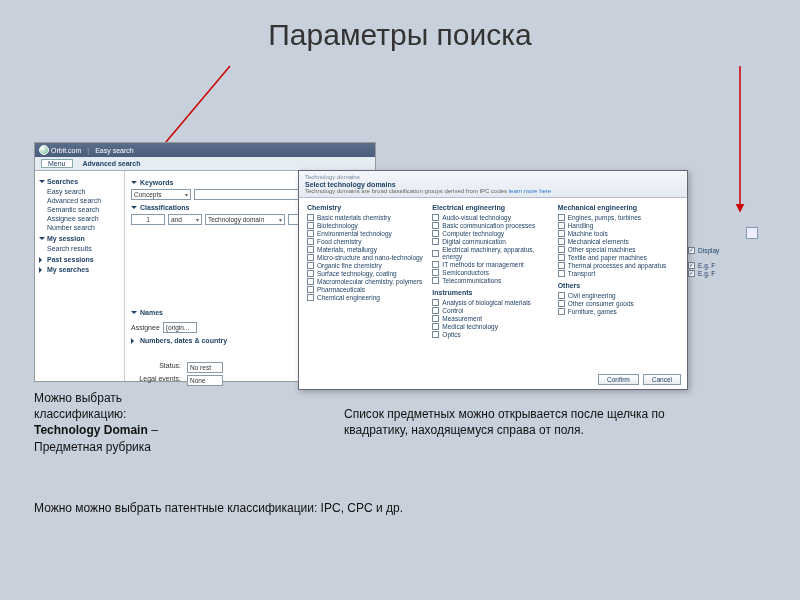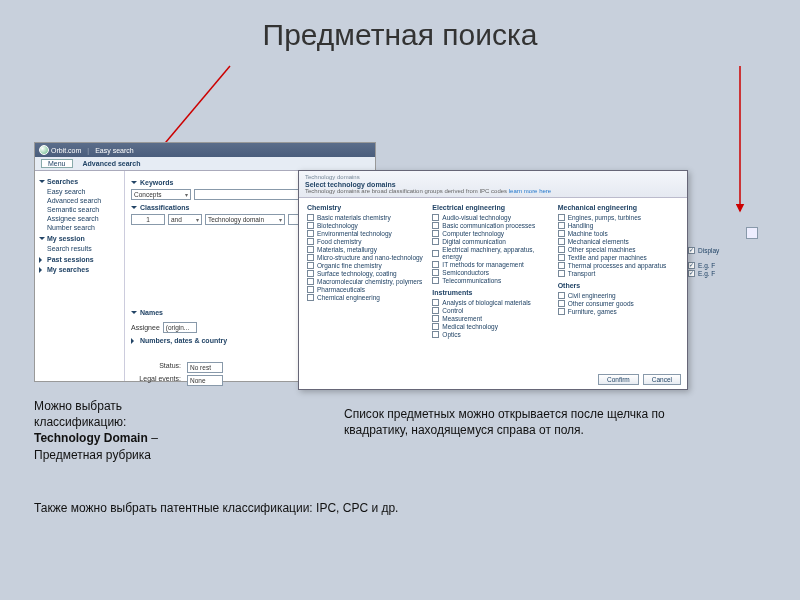--- a/index.html
+++ b/index.html
@@ -196,21 +196,21 @@
     line-height:1.35;
   }
   .anno b { font-weight:bold;}
   svg.arrow-svg { position:absolute; overflow:visible; }
 </style>
 </head>
 <body>
 
 <div class="main-layout">
 
-  <h1 class="slide-title">Предметная поиска</h1>
+  <h1 class="slide-title">Параметры поиска</h1>
 
   <svg class="arrow-svg" style="left:130px;top:66px;" width="120" height="100">
     <defs>
         <marker id="ah1" markerWidth="6" markerHeight="6" refX="5" refY="3" orient="auto">
           <path d="M0,0 L6,3 L0,6 Z" fill="#c00"></path>
         </marker>
       </defs>
     <line x1="100" y1="0" x2="20" y2="95" stroke="#c00" stroke-width="1.5" marker-end="url(#ah1)"></line>
   </svg>
   <svg class="arrow-svg" style="left:720px;top:66px;" width="40" height="150">
@@ -526,24 +526,24 @@
             </div>
           </div>
       </div>
     </div>
     <div class="modal-foot">
       <div class="btn">Confirm</div>
       <div class="btn">Cancel</div>
     </div>
   </div>
 
-  <div class="anno" style="left:34px; top:390px; width:180px;margin-top:8px;">
+  <div class="anno" style="left:34px; top:390px; width:180px;">
     <span>Можно выбрать классификацию:</span><br>
     <b>Technology Domain</b><span> – Предметная рубрика</span>
   </div>
   <div class="anno" style="left:344px; top:406px; width:340px;">
     <span>Список предметных можно открывается после щелчка по квадратику, находящемуся справа от поля.</span>
   </div>
   <div class="anno" style="left:34px; top:500px; width:600px;">
-    <span>Также можно выбрать патентные классификации: IPC, CPC и др.</span>
+    <span>Можно можно выбрать патентные классификации: IPC, CPC и др.</span>
   </div>
 
 </div>
 
 </body></html>

